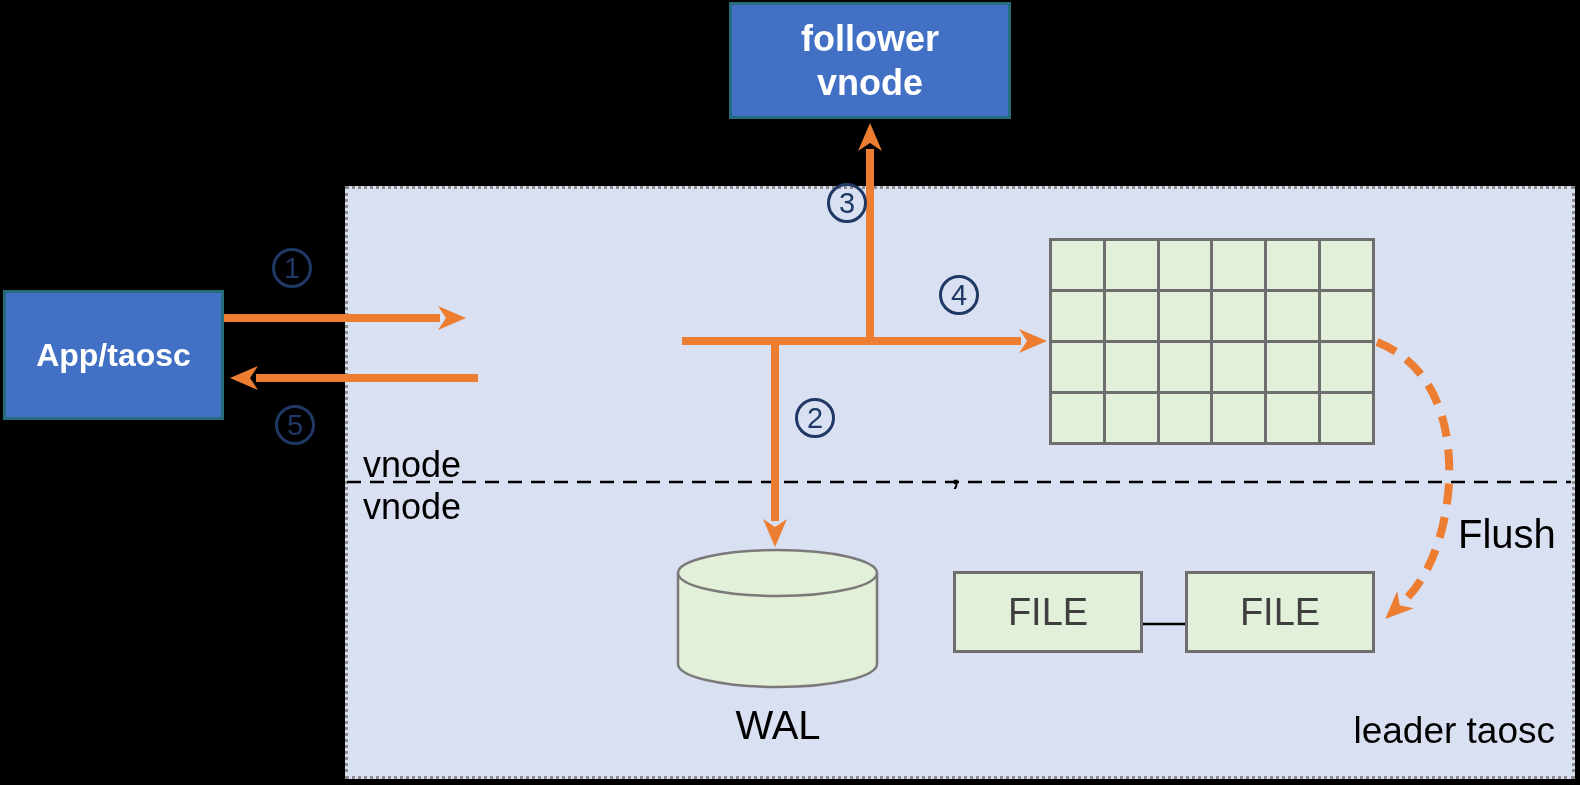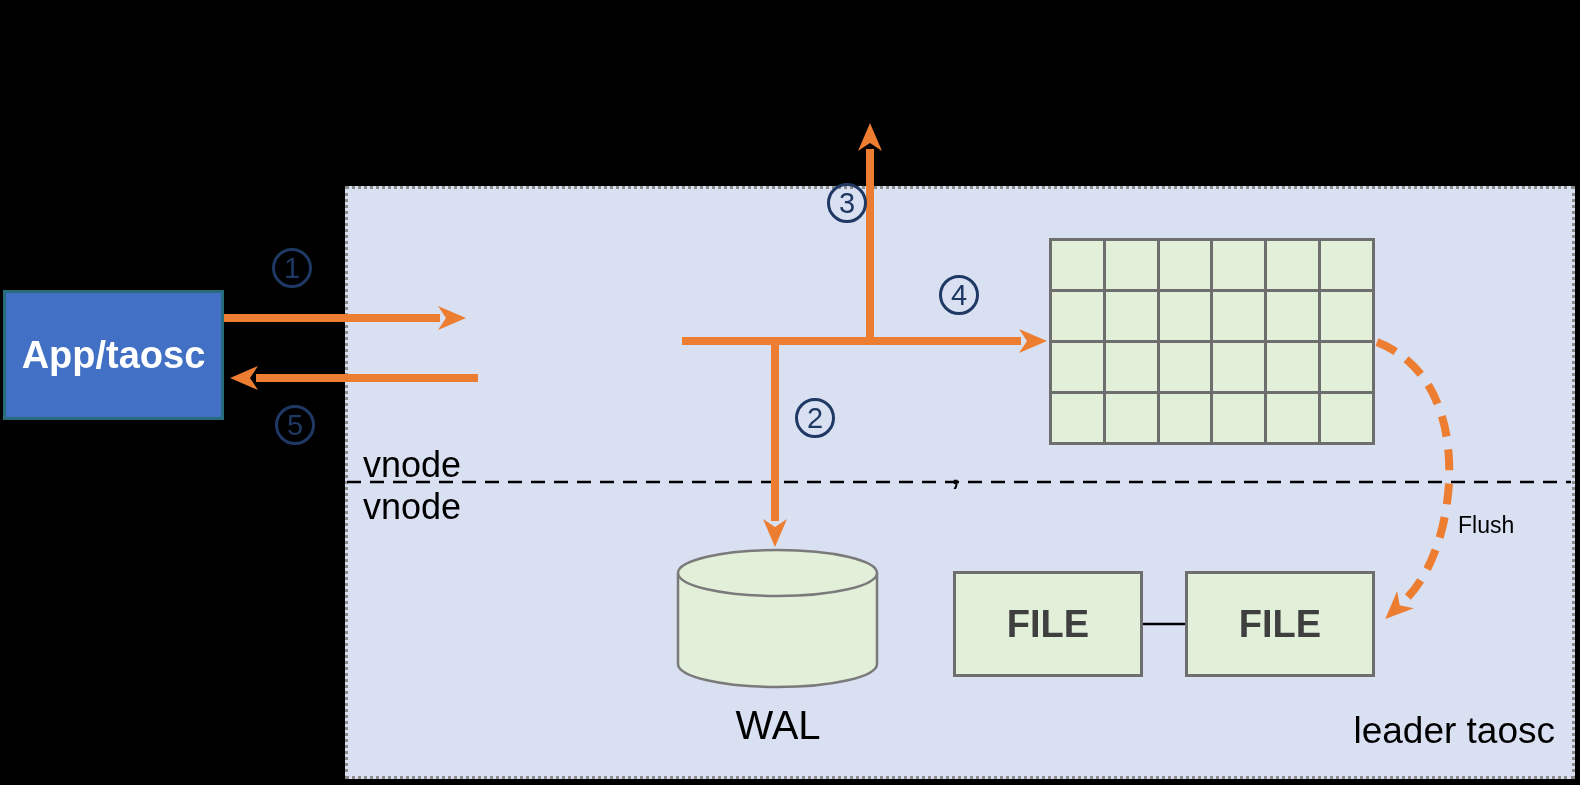--- a/index.html
+++ b/index.html
@@ -26,45 +26,45 @@
     position:absolute;left:345px;top:186px;width:1230px;height:593px;
     background:var(--container-fill);border:3px dotted var(--container-border);
     box-sizing:border-box;
   }
   .bluebox{
     position:absolute;background:var(--node-blue-fill);border:3px solid var(--node-blue-border);
     box-sizing:border-box;color:var(--node-text);font-weight:bold;
     display:flex;align-items:center;justify-content:center;text-align:center;
   }
   .follower{left:729px;top:2px;width:282px;height:117px;font-size:36px;line-height:1.22;white-space:pre-line;}
-  .apptaosc{left:3px;top:290px;width:221px;height:130px;font-size:38px;}
+  .apptaosc{left:3px;top:290px;width:221px;height:130px;font-size:32px;}
   .write-circle{
     position:absolute;left:477px;top:250px;width:210px;height:188px;border-radius:50%;
     background:var(--node-green-fill);border:3px solid var(--node-green-border);box-sizing:border-box;
     display:flex;align-items:center;justify-content:center;
     font-size:44px;font-weight:bold;color:var(--dark-text);
   }
   .memtable{
     position:absolute;left:1049px;top:238px;width:326px;height:207px;
     background:var(--grid-line);display:grid;gap:3px;padding:3px;box-sizing:border-box;
   }
   .cell{background:var(--node-green-fill);}
   .filebox{
-    position:absolute;width:190px;height:106px;top:571px;
+    position:absolute;width:190px;height:82px;top:571px;
     background:var(--node-green-fill);border:3px solid var(--grid-line);box-sizing:border-box;
     display:flex;align-items:center;justify-content:center;
-    font-size:38px;font-weight:bold;color:var(--dark-text);
+    font-size:38px;font-weight:normal;color:var(--dark-text);
   }
   .file-left{left:953px;}
   .file-right{left:1185px;}
   .lbl{position:absolute;color:var(--label-text);}
   .lbl-memory{left:363px;top:444px;font-size:36px;}
   .lbl-disk{left:363px;top:486px;font-size:36px;}
   .lbl-wal{left:678px;top:703px;width:200px;text-align:center;font-size:40px;}
-  .lbl-flush{left:1458px;top:512px;font-size:23px;}
+  .lbl-flush{left:1458px;top:512px;font-size:40px;}
   .lbl-leader{left:1250px;top:710px;width:305px;text-align:right;font-size:37px;}
   .lbl-comma{left:950px;top:448px;font-size:40px;}
   .step{
     position:absolute;width:40px;height:40px;border:3px solid var(--step-navy);border-radius:50%;
     box-sizing:border-box;color:var(--step-navy);font-size:29px;
     display:flex;align-items:center;justify-content:center;z-index:6;
   }
   .step-1{left:272px;top:248px;}
   .step-2{left:795px;top:398px;}
   .step-3{left:827px;top:183px;}
@@ -111,20 +111,24 @@
       <div class="cell"></div>
     </div>
 
   <div class="filebox file-left">
     <span>FILE</span>
   </div>
   <div class="filebox file-right">
     <span>FILE</span>
   </div>
 
+  <div class="bluebox follower">
+    <span>follower
+vnode</span>
+  </div>
   <div class="bluebox apptaosc">
     <span>App/taosc</span>
   </div>
 
 
   <div class="lbl lbl-memory">vnode</div>
   <div class="lbl lbl-disk">vnode</div>
   <div class="lbl lbl-wal">WAL</div>
   <div class="lbl lbl-flush">Flush</div>
   <div class="lbl lbl-leader">leader taosc</div>

